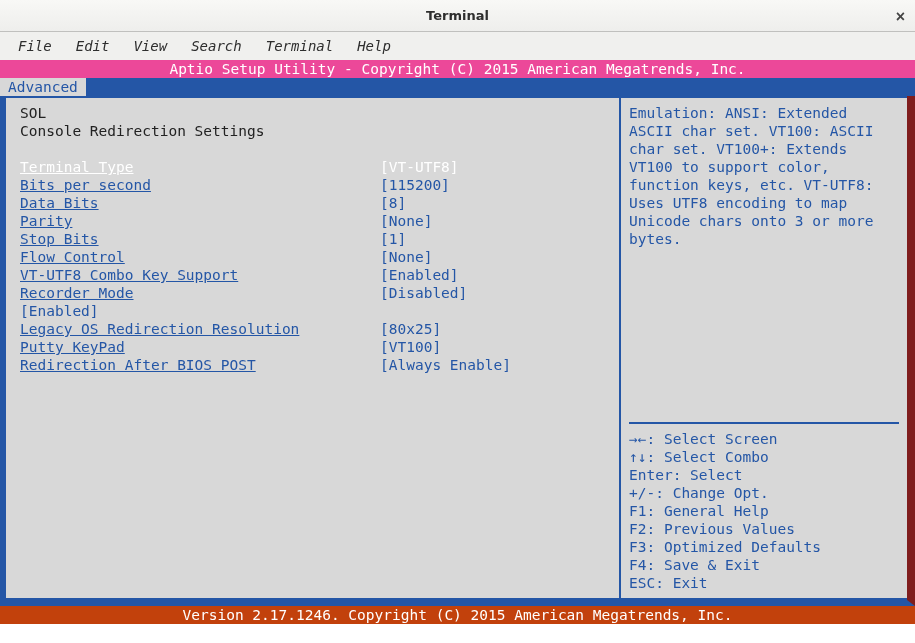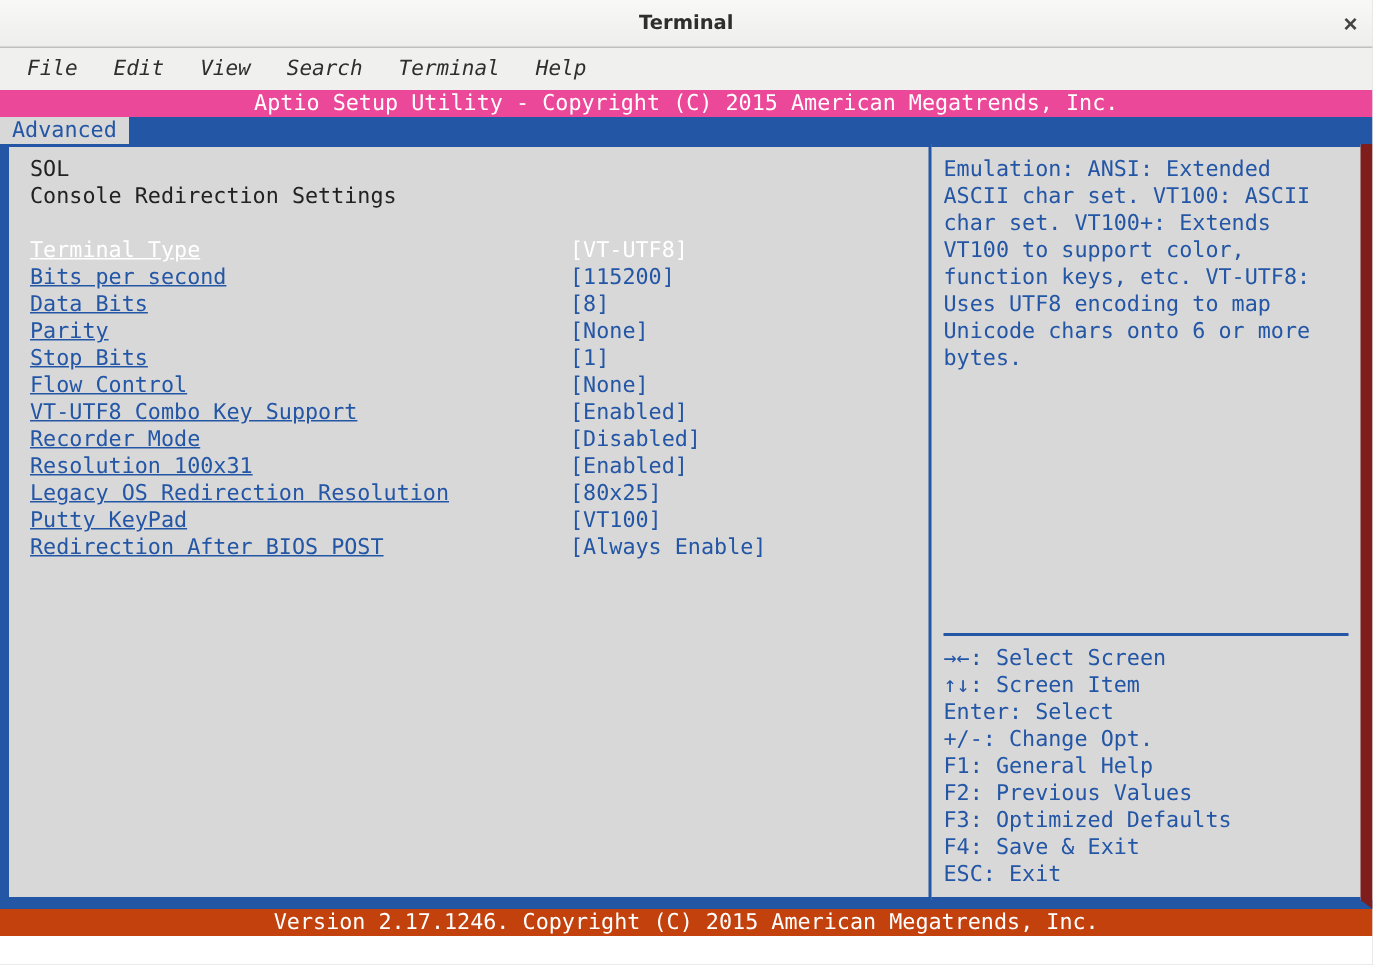--- a/index.html
+++ b/index.html
@@ -201,44 +201,43 @@
           </div>
           <div class="setting-row">
             <span class="setting-label">VT-UTF8 Combo Key Support</span>
             <span class="setting-value">[Enabled]</span>
           </div>
           <div class="setting-row">
             <span class="setting-label">Recorder Mode</span>
             <span class="setting-value">[Disabled]</span>
           </div>
           <div class="setting-row">
-            <span class="setting-label">Resolution 100x31</span>
             <span class="setting-value">[Enabled]</span>
           </div>
           <div class="setting-row">
             <span class="setting-label">Legacy OS Redirection Resolution</span>
             <span class="setting-value">[80x25]</span>
           </div>
           <div class="setting-row">
             <span class="setting-label">Putty KeyPad</span>
             <span class="setting-value">[VT100]</span>
           </div>
           <div class="setting-row">
             <span class="setting-label">Redirection After BIOS POST</span>
             <span class="setting-value">[Always Enable]</span>
           </div>
         </div>
     </div>
 
     <div class="bios-right">
-      <div class="help-text">Emulation: ANSI: Extended ASCII char set. VT100: ASCII char set. VT100+: Extends VT100 to support color, function keys, etc. VT-UTF8: Uses UTF8 encoding to map Unicode chars onto 6 or more bytes.</div>
+      <div class="help-text">Emulation: ANSI: Extended ASCII char set. VT100: ASCII char set. VT100+: Extends VT100 to support color, function keys, etc. VT-UTF8: Uses UTF8 encoding to map Unicode chars onto 3 or more bytes.</div>
       <div class="help-divider"></div>
       <div class="nav-hints">
         <div>→←: Select Screen</div>
-        <div>↑↓: Screen Item</div>
+        <div>↑↓: Select Combo</div>
         <div>Enter: Select</div>
         <div>+/-: Change Opt.</div>
         <div>F1: General Help</div>
         <div>F2: Previous Values</div>
         <div>F3: Optimized Defaults</div>
         <div>F4: Save &amp; Exit</div>
         <div>ESC: Exit</div>
       </div>
     </div>
 

